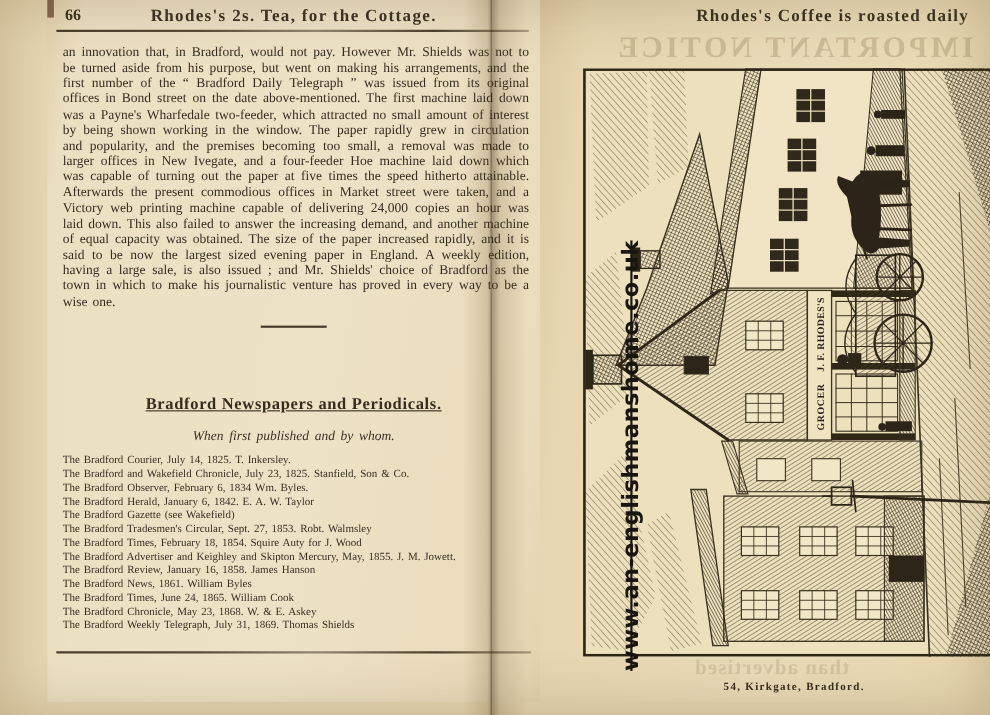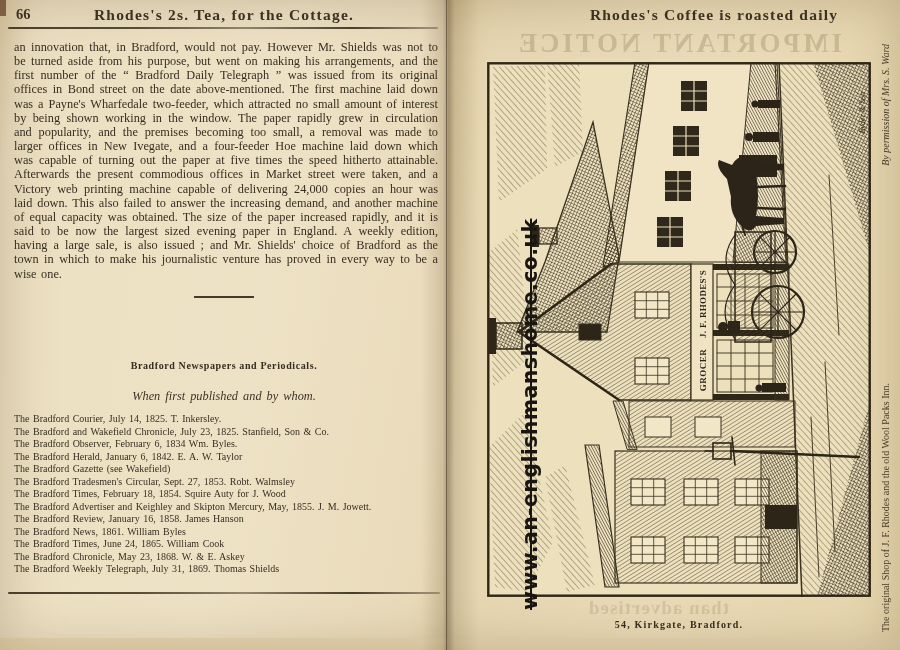--- a/index.html
+++ b/index.html
@@ -4,21 +4,21 @@
 <style>
   html,body{margin:0;padding:0;}
   body{
     width:900px;height:650px;overflow:hidden;position:relative;
     background:#e7d7b2;
     font-family:"Liberation Serif","DejaVu Serif",serif;
     color:#332b21;
   }
   .spread{position:absolute;inset:0;}
   
-  .page{position:absolute;top:0;bottom:12px;}
+  .page{position:absolute;top:0;bottom:12px;margin-left:43px;}
   .page-left{
     left:0;width:448px;
     background:linear-gradient(100deg,#e3d2ac 0%,#ece0c2 6%,#eee2c6 55%,#e9dbba 92%,#e2d2ac 100%);
   }
   .page-right{
     left:448px;width:512px;
     background:linear-gradient(95deg,#dcc9a0 0%,#e6d6b1 8%,#eadbb8 45%,#e7d6ae 90%,#e0cda2 100%);
   }
   .vignette{position:absolute;inset:0;pointer-events:none;
     box-shadow:inset 0 0 55px rgba(92,68,32,.28);}
@@ -39,21 +39,21 @@
   .pageno{position:absolute;top:6px;font-weight:700;font-size:14.5px;color:#3a3124;}
   .rule{position:absolute;height:2px;border-radius:1px;
     background:linear-gradient(90deg,#4a3e2c 0%,#5a4c36 30%,rgba(74,62,44,.55) 55%,#4a3e2c 80%,rgba(74,62,44,.4) 100%);}
   
   .body-par{position:absolute;top:40px;left:14px;width:424px;
     font-size:12.3px;line-height:14.15px;text-align:justify;word-spacing:1.5px;color:#362e22;}
   .divider{position:absolute;top:296px;left:194px;width:60px;height:1.6px;background:#463a28;}
   .list-intro{position:absolute;top:316px;left:24px;width:402px;text-align:center;
     font-size:12.3px;line-height:15px;word-spacing:2px;}
   .list-heading{position:absolute;top:360px;left:0;width:448px;text-align:center;
-    font-weight:700;font-size:10px;letter-spacing:.6px;color:#352d20;}
+    font-weight:700;font-size:15px;letter-spacing:.6px;color:#352d20;text-decoration:underline;}
   .list-subheading{position:absolute;top:389px;left:0;width:448px;text-align:center;
     font-style:italic;font-size:12.3px;word-spacing:2px;color:#3c3326;}
   .news-list{position:absolute;top:413px;left:14px;width:426px;
     font-size:10px;line-height:11.7px;color:#362e22;}
   .news-list .entry{padding-left:36px;text-indent:-36px;margin:0 0 .8px 0;word-spacing:1px;}
   .footer-rule{top:592px;left:8px;width:432px;}
   .imprint{position:absolute;top:599px;left:0;width:448px;text-align:center;
     font-weight:700;font-size:15.5px;letter-spacing:1px;color:#38301f;}
   
   .bleed{position:absolute;transform:scaleX(-1);color:#8a7850;

